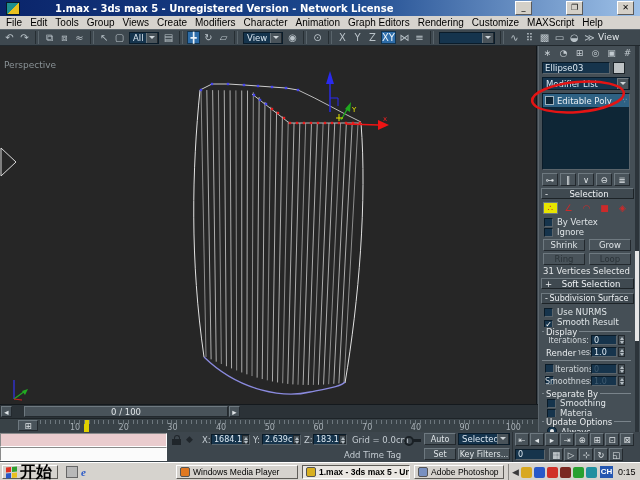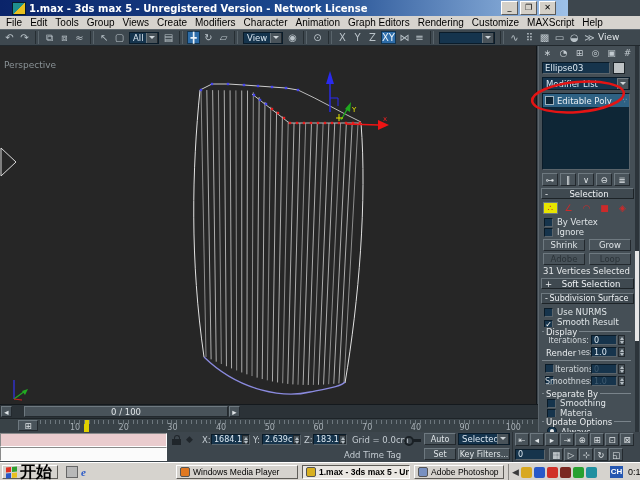--- a/index.html
+++ b/index.html
@@ -2,23 +2,23 @@
 <html><head>
 <meta charset="utf-8">
 <style>
   html,body{margin:0;padding:0;background:#000;}
   #screen{position:relative;width:640px;height:480px;overflow:hidden;
     font-family:"DejaVu Sans","Liberation Sans",sans-serif;font-size:9px;color:#d8d8d8;
     background:#3d464d;}
   .abs{position:absolute;}
 
   
-  #titlebar{position:absolute;left:0;top:0;width:568px;height:16px;
+  #titlebar{position:absolute;left:0;top:0;width:640px;height:16px;
     background:linear-gradient(90deg,#0a246a,#1d4a8f 55%,#9ec1e8);
-    display:flex;align-items:center;padding:0 12px;box-sizing:border-box;}
+    display:flex;align-items:center;padding:0 6px;box-sizing:border-box;gap:32px;}
   #app-icon{width:12px;height:11px;margin-right:3px;flex:none;
     background:linear-gradient(135deg,#1f8f8f 50%,#e8c020 50%);border:1px solid #0a1b28;}
   #title-text{color:#fff;font-weight:bold;font-size:10px;flex:1;white-space:nowrap;overflow:hidden;}
   .winbtn{width:15px;height:12px;background:#d4d0c8;border:1px solid;border-color:#fff #5a5a5a #5a5a5a #fff;
     color:#000;font-size:8px;line-height:11px;text-align:center;margin-left:2px;flex:none;}
 
   
   #menubar{position:absolute;left:0;top:16px;width:640px;height:13px;background:#d6d3ce;
     display:flex;align-items:center;padding-left:2px;box-sizing:border-box;}
   .menu-item{color:#000;font-size:10px;padding:0 4px;font-family:"Liberation Sans",sans-serif;white-space:nowrap;}
@@ -107,21 +107,21 @@
   .flag i{display:block;}
   #startlab{color:#000;font-weight:bold;font-size:16px;}
   .qlicon{position:absolute;top:3px;width:12px;height:12px;}
   .task{position:absolute;top:2px;height:14px;background:#d6d3ce;border:1px solid;border-color:#fdfdfd #5f5d58 #5f5d58 #fdfdfd;
     font-size:8.5px;color:#000;display:flex;align-items:center;padding:0 3px;box-sizing:border-box;overflow:hidden;white-space:nowrap;}
   .task.on{background:#eae7e2;border-color:#5f5d58 #fdfdfd #fdfdfd #5f5d58;font-weight:bold;}
   .ticon{width:10px;height:10px;margin-right:3px;flex:none;border-radius:2px;border:1px solid #555;box-sizing:border-box;}
   #tray{position:absolute;right:0;top:1px;width:132px;height:16px;border-left:1px solid #8a8884;
     display:flex;align-items:center;padding-left:2px;box-sizing:border-box;}
   .tricon{width:11px;height:11px;margin-left:2px;border-radius:2px;flex:none;}
-  #lang{background:#2456b0;color:#fff;font-size:8px;font-weight:bold;width:13px;height:12px;line-height:12px;text-align:center;margin-left:13px;flex:none;}
+  #lang{background:#2456b0;color:#fff;font-size:8px;font-weight:bold;width:13px;height:12px;line-height:12px;text-align:center;margin-left:3px;flex:none;}
   #clock{color:#000;font-size:9px;margin-left:5px;flex:none;}
   #vol{color:#3a3a3a;font-size:9px;flex:none;margin-left:1px;}
 
   
   #annotation{position:absolute;left:525px;top:74px;pointer-events:none;z-index:50;}
 </style>
 </head>
 <body>
 
 <div id="screen">
@@ -345,21 +345,21 @@
 
     <div class="abs" style="left:5px;top:171px;">
       <span class="cb"></span><span class="cblab">By Vertex</span>
     </div>
     <div class="abs" style="left:5px;top:181px;">
       <span class="cb"></span><span class="cblab">Ignore</span>
     </div>
 
     <span class="btn abs" style="left:4px;top:193px;width:42px;height:12px;">Shrink</span>
     <span class="btn abs" style="left:50px;top:193px;width:42px;height:12px;">Grow</span>
-    <span class="btn disabled abs" style="left:4px;top:207px;width:42px;height:12px;">Adobe</span>
+    <span class="btn disabled abs" style="left:4px;top:207px;width:42px;height:12px;">Ring</span>
     <span class="btn disabled abs" style="left:50px;top:207px;width:42px;height:12px;">Loop</span>
 
     <div class="abs" style="left:0;top:220px;width:95px;text-align:center;color:#e6e9eb;font-size:8.5px;">31 Vertices Selected</div>
 
     <div class="roll abs" style="left:2px;top:232px;width:93px;height:11px;">
       <span>+</span>
       <span class="rt">Soft Selection</span>
     </div>
 
     <div class="roll abs" style="left:2px;top:247px;width:93px;height:11px;font-size:8px;">

